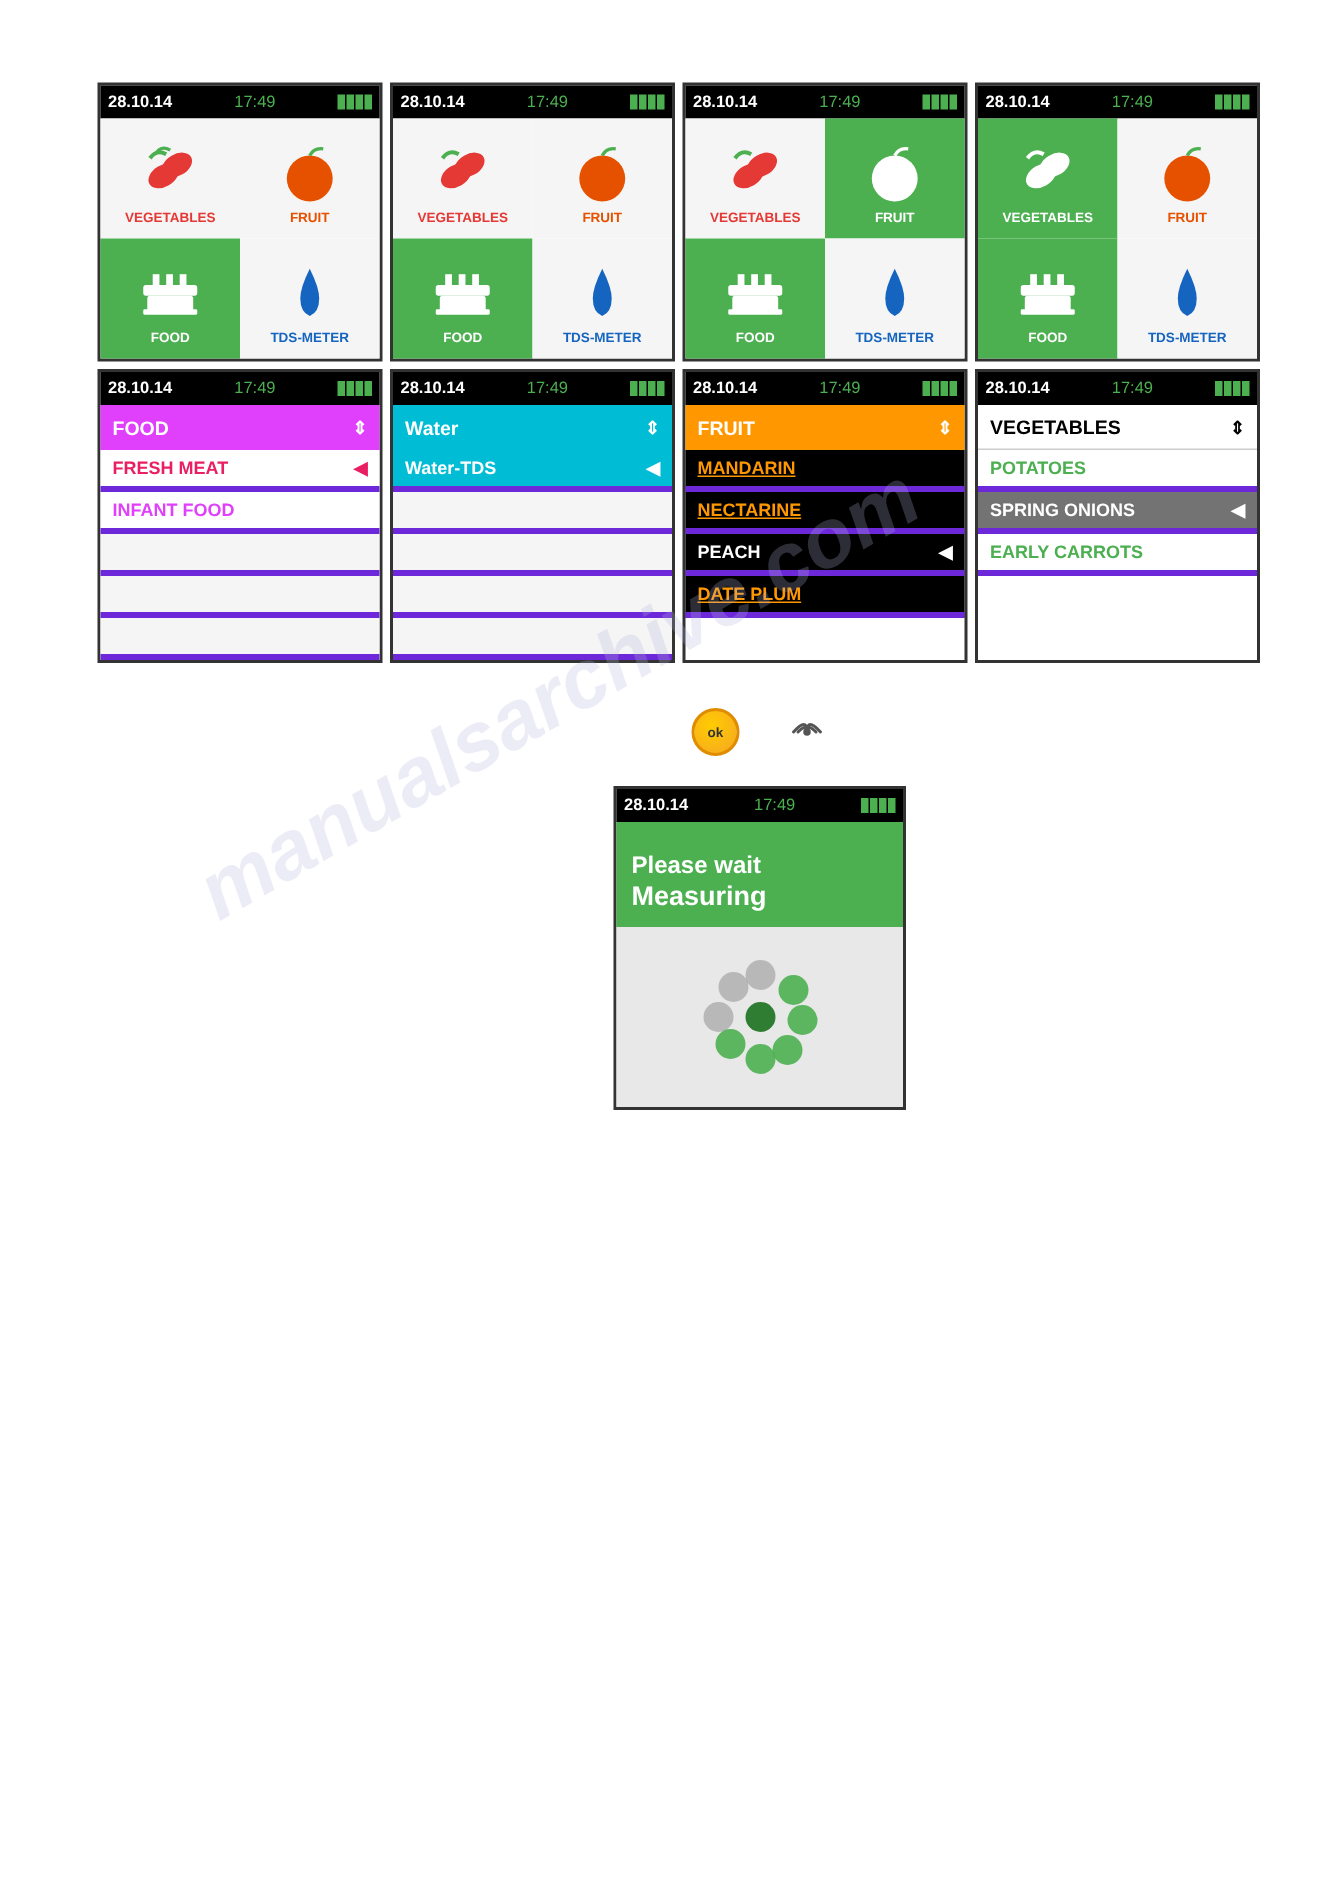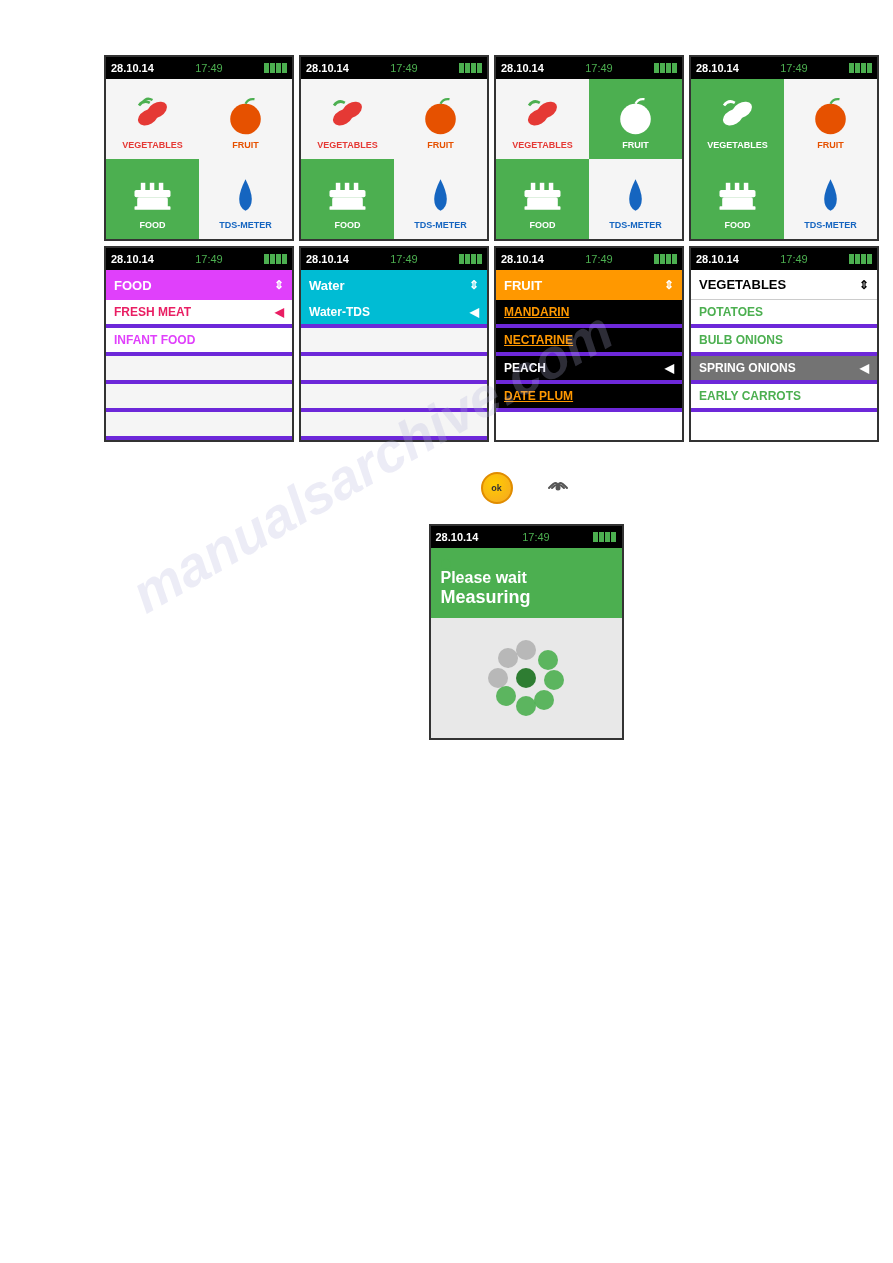--- a/index.html
+++ b/index.html
@@ -7,21 +7,20 @@
       background: #fff;
       font-family: Arial, sans-serif;
       width: 893px;
       min-height: 1263px;
       position: relative;
       overflow-x: hidden;
     }
 
     .main-container {
       padding: 55px 65px 0 65px;
-      margin-left: 39px;
     }
 
     
     .status-bar {
       background: #000;
       color: #fff;
       display: flex;
       align-items: center;
       justify-content: space-between;
       padding: 2px 5px;
@@ -556,23 +555,20 @@
           </div>
         </div>
       </div>
       <div class="menu-header veg-header">
         <span style="font-weight:bold;">VEGETABLES</span>
         <span class="chevron">⇕</span>
       </div>
       <div class="menu-item veg-green">
         <span>POTATOES</span>
       </div>
-      <div class="menu-item veg-green">
-        <span>BULB ONIONS</span>
-      </div>
       <div class="menu-item veg-active">
         <span>SPRING ONIONS</span>
         <span>◀</span>
       </div>
       <div class="menu-item veg-green">
         <span>EARLY CARROTS</span>
       </div>
     </div>
 
   </div>

